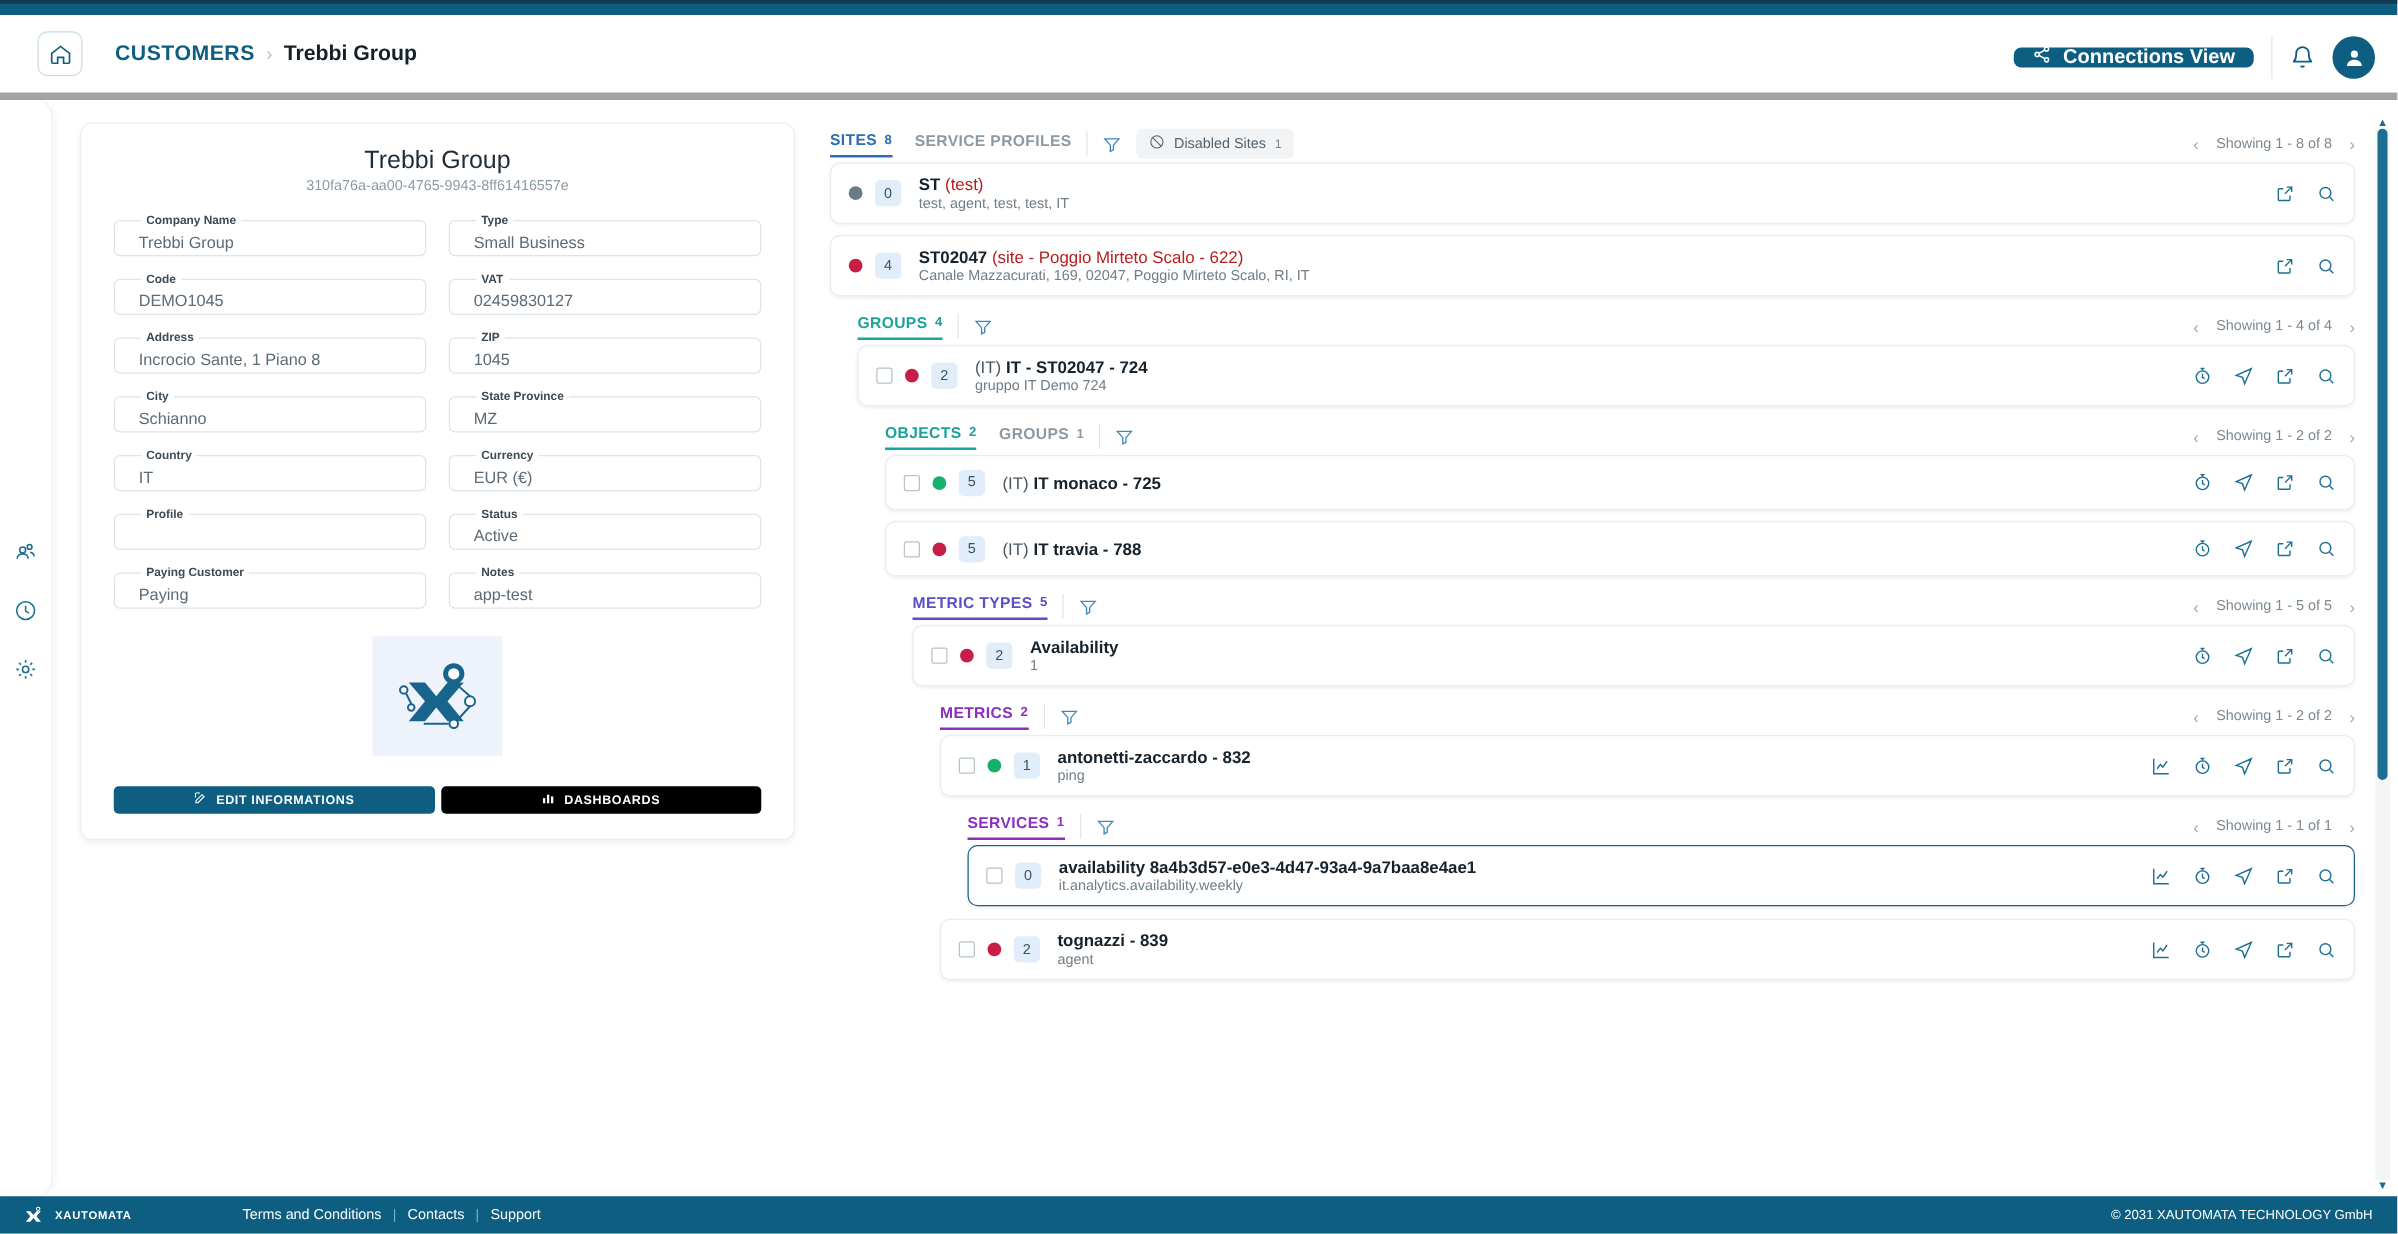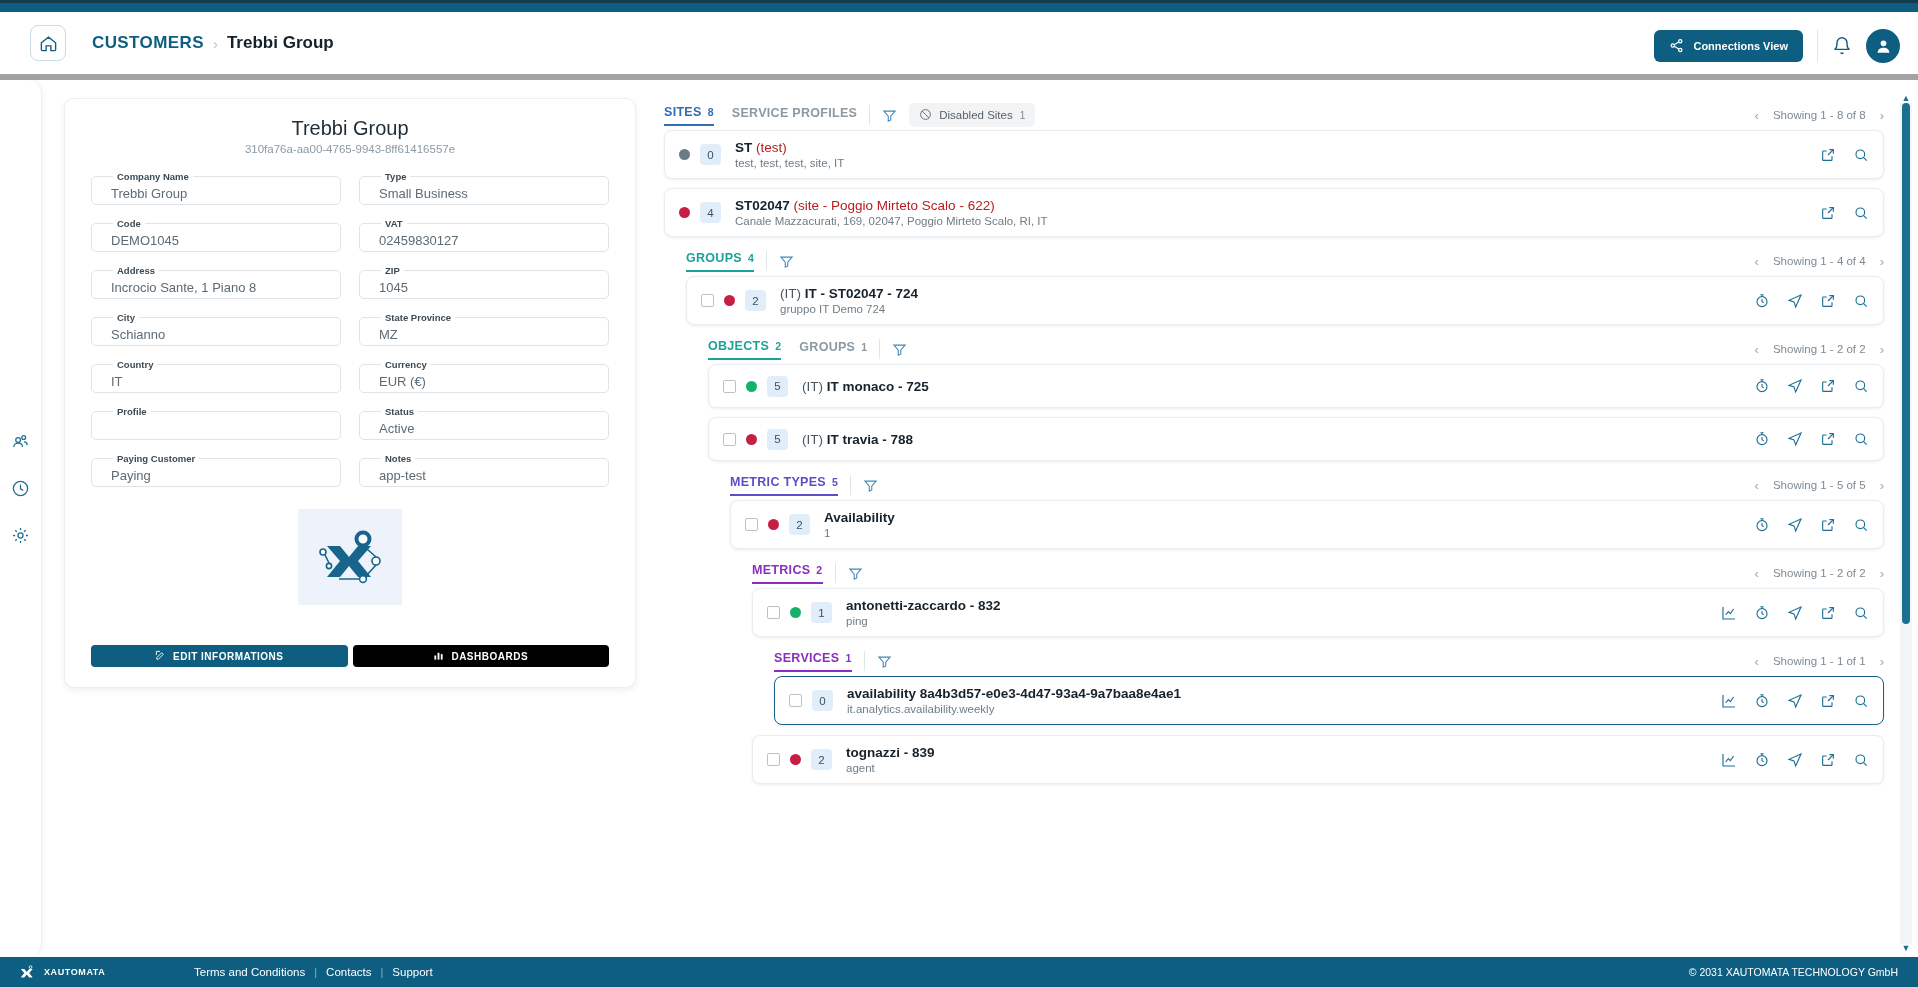--- a/index.html
+++ b/index.html
@@ -28,22 +28,22 @@
     color: #0d5e80; font-weight: bold; font-size: 17px; letter-spacing: .4px; cursor: pointer;
   }
   .bc-sep { color: #b6c3ca; font-size: 15px; }
   .bc-current { color: #14202a; font-weight: bold; font-size: 17px; }
   .header-right {
     position: absolute; right: 18px; top: 0; height: 68px;
     display: flex; align-items: center; gap: 14px;
   }
   .conn-btn {
     background: #0d5e80; color: #fff; border: none; border-radius: 6px;
-    height: 32px; padding: 0 15px; display: flex; align-items: center; gap: 9px;
-    font-size: 11px; font-weight: bold; cursor: pointer; font-family: inherit;
+    height: 16px; padding: 0 15px; display: flex; align-items: center; gap: 9px;
+    font-size: 16px; font-weight: bold; cursor: pointer; font-family: inherit;
   }
   .hdiv { width: 1px; height: 34px; background: #dfe6ea; }
   .bell { color: #0d5e80; cursor: pointer; display: flex; }
   .avatar {
     width: 34px; height: 34px; border-radius: 50%; background: #0d5e80;
     display: flex; align-items: center; justify-content: center; color: #fff; cursor: pointer;
   }
 
   
   .body { display: flex; height: calc(987px - 12px - 68px - 30px); position: relative; }
@@ -71,21 +71,21 @@
     border: 1px solid #dfe4e8; border-radius: 5px; height: 34px; padding: 0 19px;
     display: flex; align-items: center;
   }
   .field legend { font-size: 9.5px; color: #3d4a54; font-weight: bold; padding: 0 4px; margin-left: 2px; }
   .field .val { font-size: 13px; color: #5c6b75; }
   .logo-wrap { display: flex; justify-content: center; margin-top: 22px; }
   .logo-box {
     width: 104px; height: 96px; background: #eef3fb;
     display: flex; align-items: center; justify-content: center;
   }
-  .btn-row { display: flex; gap: 5px; margin-top: 40px; }
+  .btn-row { display: flex; gap: 5px; margin-top: 24px; }
   .btn {
     flex: 1; height: 22px; border-radius: 4px; border: none; color: #fff;
     font-size: 10px; font-weight: bold; letter-spacing: .5px;
     display: flex; align-items: center; justify-content: center; gap: 7px;
     cursor: pointer; font-family: inherit;
   }
   .btn-edit { background: #0d5e80; }
   .btn-dash { background: #000; }
 
   
@@ -406,21 +406,21 @@
       </div>
 
       <div class="row">
         <span class="dot" style="background:#6b7b86"></span>
         <span class="badge">0</span>
         <div class="rowtext">
           <div class="rowtitle">
             <b>ST</b>
             <span class="muted">(test)</span>
           </div>
-          <div class="rowsub">test, test, test, site, IT</div>
+          <div class="rowsub">test, agent, test, test, IT</div>
         </div>
         <div class="acts">
           <span>
               <svg width="16" height="16" viewBox="0 0 24 24" fill="none" stroke="currentColor" stroke-width="1.7">
                 <path d="M14 4h6v6"></path>
                 <path d="M20 4l-8 8"></path>
                 <path d="M18 14v5a1 1 0 0 1-1 1H5a1 1 0 0 1-1-1V7a1 1 0 0 1 1-1h5"></path>
               </svg>
             </span>
           <span>

